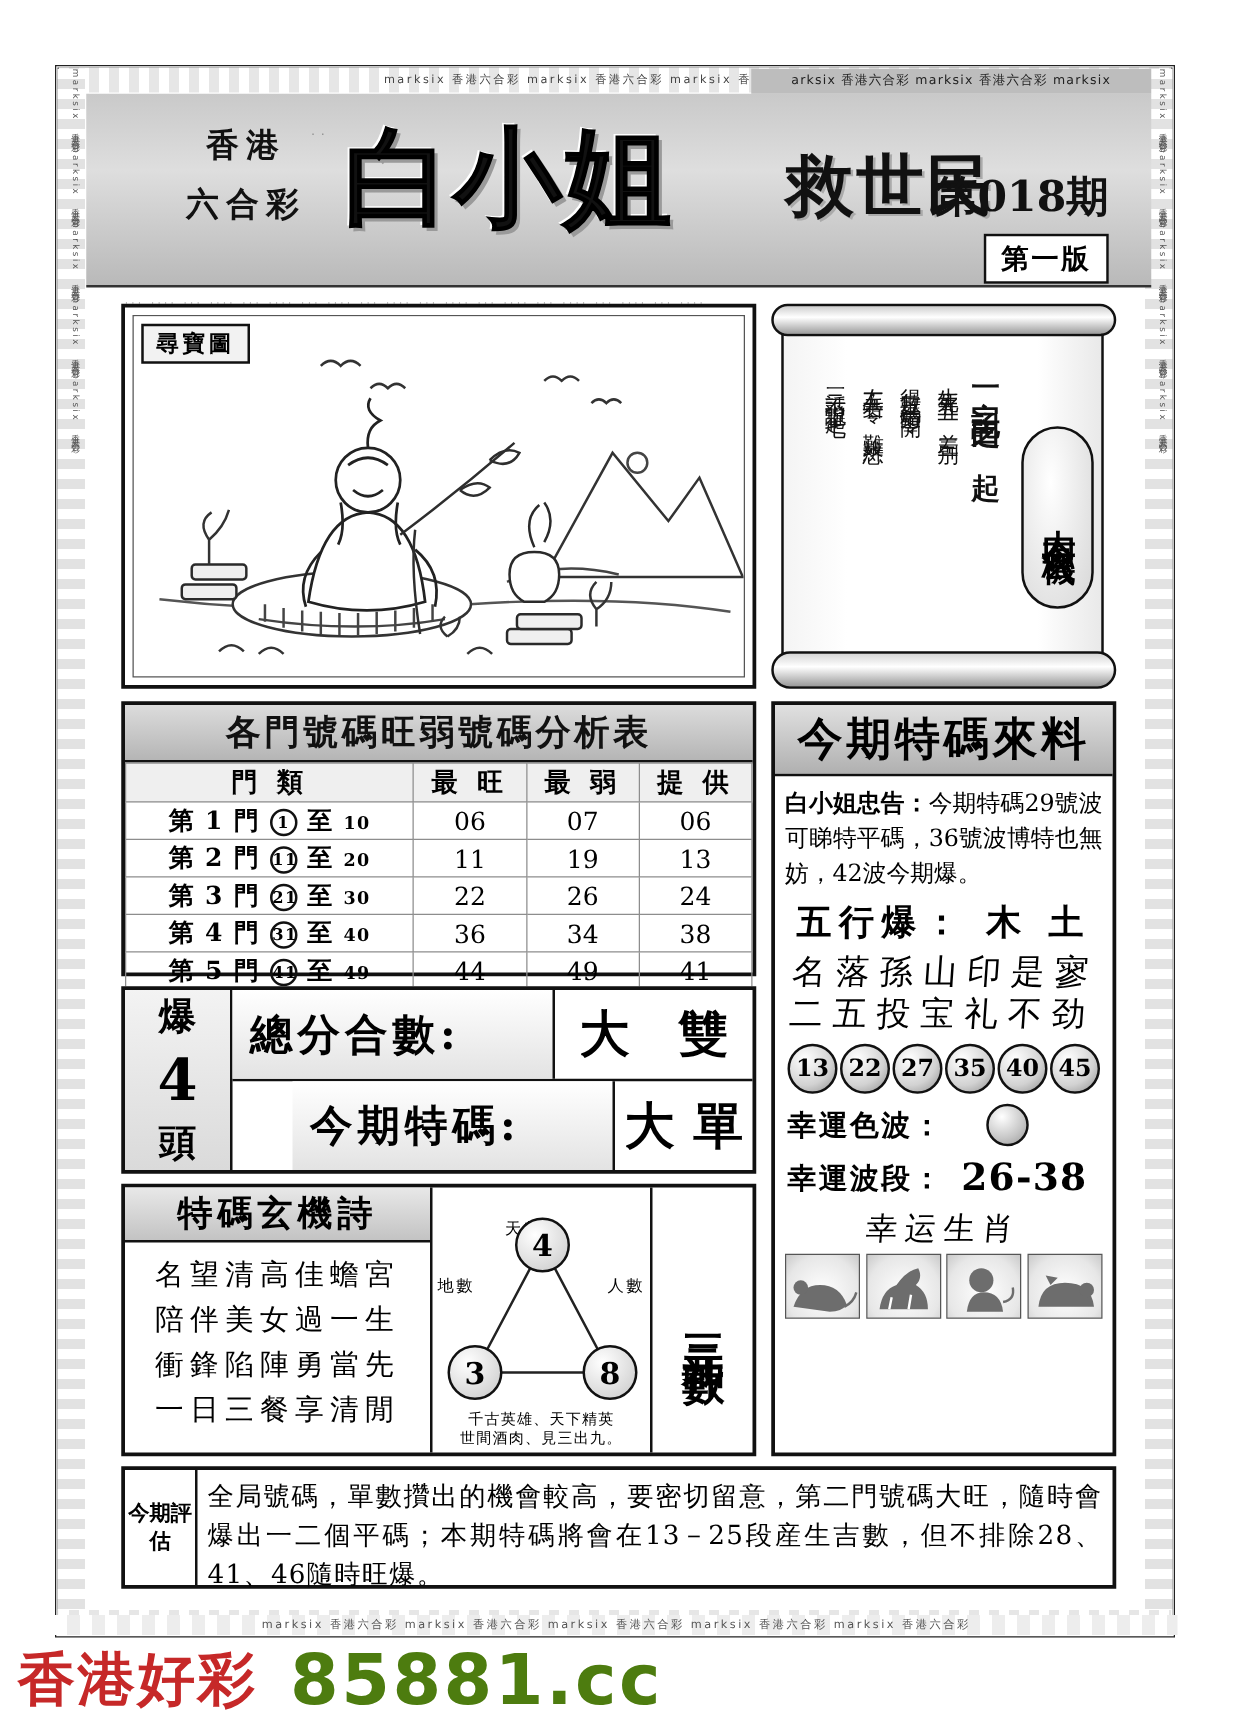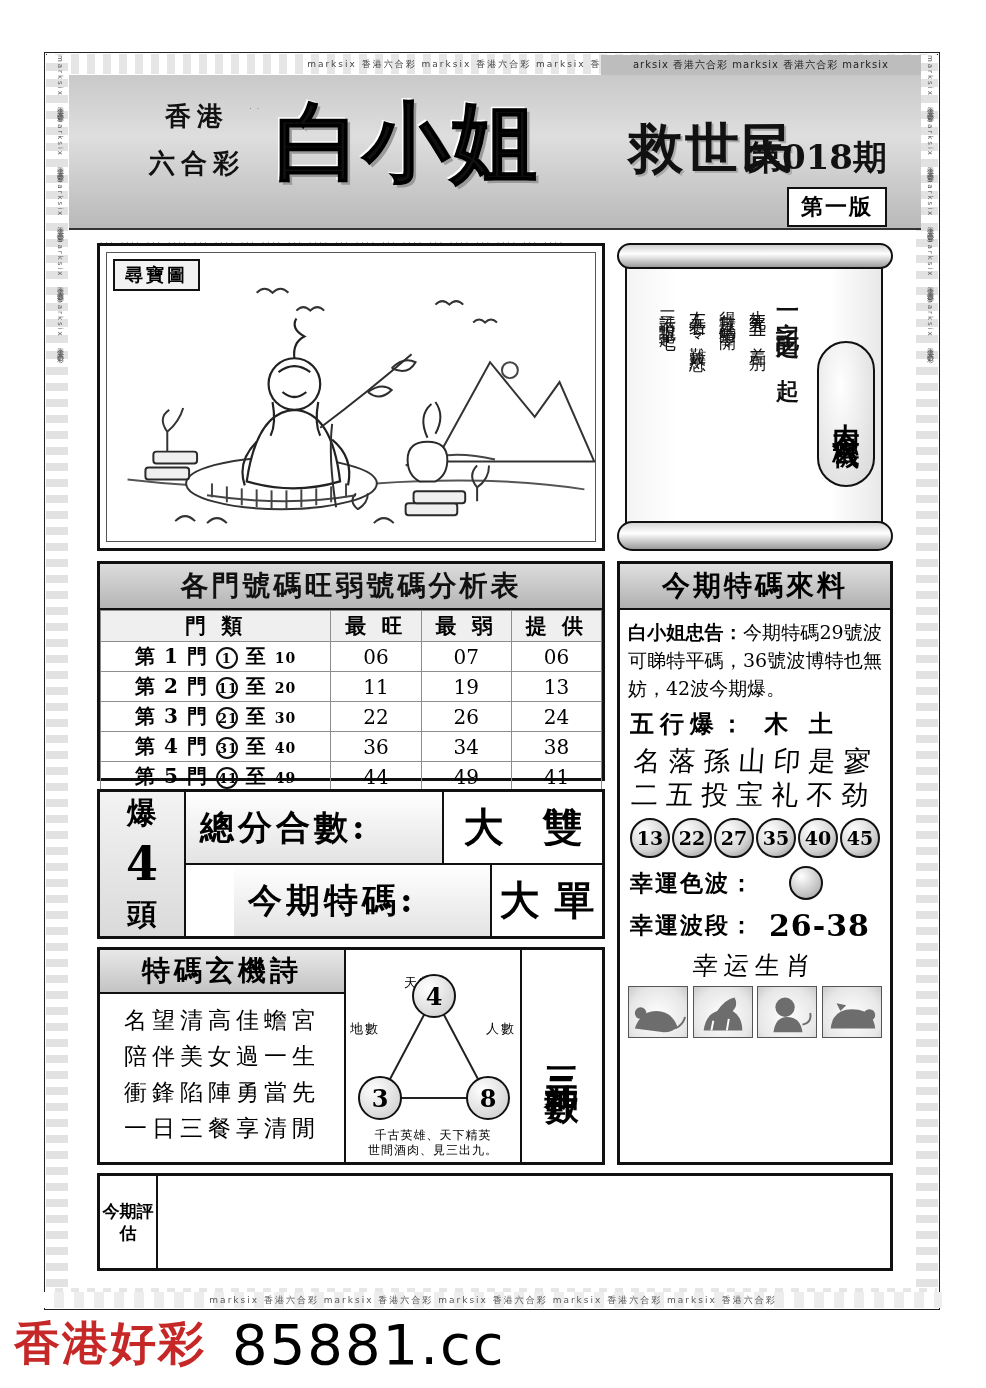--- a/index.html
+++ b/index.html
@@ -253,31 +253,31 @@
 
   
   .right-panel {
     position:absolute; left:548px; top:486px; width:276px; height:604px;
     border:3px solid #111; background:#fff;
   }
   .rp-title {
     background: linear-gradient(180deg,#e0e0e0,#b0b0b0);
     border-bottom:2px solid #111; text-align:center;
     font-family:"DejaVu Serif","Liberation Serif",serif;
-    font-size:28px; font-weight:bold; letter-spacing:3px; padding:3px 0;
+    font-size:36px; font-weight:bold; letter-spacing:3px; padding:3px 0;
   }
   .rp-advice {
     padding:8px 8px 4px 8px;
     font-family:"DejaVu Serif","Liberation Serif",serif;
     font-size:19px; line-height:28px; letter-spacing:0px; text-align:justify;
   }
   .rp-advice b { font-weight:bold; }
   .rp-wuxing {
-    text-align:left; font-family:"DejaVu Serif","Liberation Serif",serif;
-    font-size:24px; font-weight:bold; letter-spacing:6px; margin-top:2px;padding-left:10px;
+    text-align:center; font-family:"DejaVu Serif","Liberation Serif",serif;
+    font-size:28px; font-weight:bold; letter-spacing:6px; margin-top:2px;
   }
   .rp-hand {
     text-align:center; font-family:"DejaVu Serif","Liberation Serif",serif;
     font-size:27px; line-height:34px; letter-spacing:8px; margin-top:4px;
     transform: skewX(-4deg);
   }
   .balls {
     display:flex; justify-content:space-between; padding:6px 10px 0 10px;
   }
   .ball {
@@ -333,21 +333,21 @@
     position:absolute; left:0; bottom:8px; width:909px; height:72px;
     display:flex; align-items:center;
   }
   .footer .cn {
     font-family:"DejaVu Serif","Liberation Serif",serif;
     font-size:46px; font-weight:bold; color:#c62828; letter-spacing:2px;
     margin-left:14px;
   }
   .footer .num {
     font-family:"DejaVu Sans","Liberation Sans",sans-serif;
-    font-size:56px; font-weight:normal; color:#000000; margin-left:26px;
+    font-size:56px; font-weight:bold; color:#4d7c0f; margin-left:26px;
     letter-spacing:2px;
   }
   .footer-strip {
     position:absolute; left:44px; right:44px; bottom:80px; height:16px;
     background:repeating-linear-gradient(90deg,#ffffff 0 10px,#ededed 10px 20px);
     font-size:9px; line-height:16px; color:#555; text-align:center; letter-spacing:2px;
     overflow:hidden; white-space:nowrap;
   }
   .tiny-top {
     position:absolute; left:180px; top:26px;
@@ -654,20 +654,21 @@
                 <path d="M8 38 q2 -20 22 -20 q22 0 24 20 Z" fill="#6d6d6d"></path>
                 <circle cx="48" cy="24" r="6" fill="#6d6d6d"></circle>
                 <path d="M18 20 l-4 -8 l10 2" fill="#6d6d6d"></path>
               </svg>
           </div>
         </div>
       </div>
 
       <div class="assess">
         <div class="assess-tag">今期評估</div>
+        <div class="assess-body">全局號碼，單數攢出的機會較高，要密切留意，第二門號碼大旺，隨時會爆出一二個平碼；本期特碼將會在13－25段産生吉數，但不排除28、41、46隨時旺爆。</div>
       </div>
 
     </div>
   </div>
 
   <div class="footer-strip">marksix 香港六合彩 marksix 香港六合彩 marksix 香港六合彩 marksix 香港六合彩 marksix 香港六合彩</div>
 
   <div class="footer">
     <div class="cn">香港好彩</div>
     <div class="num">85881.cc</div>

